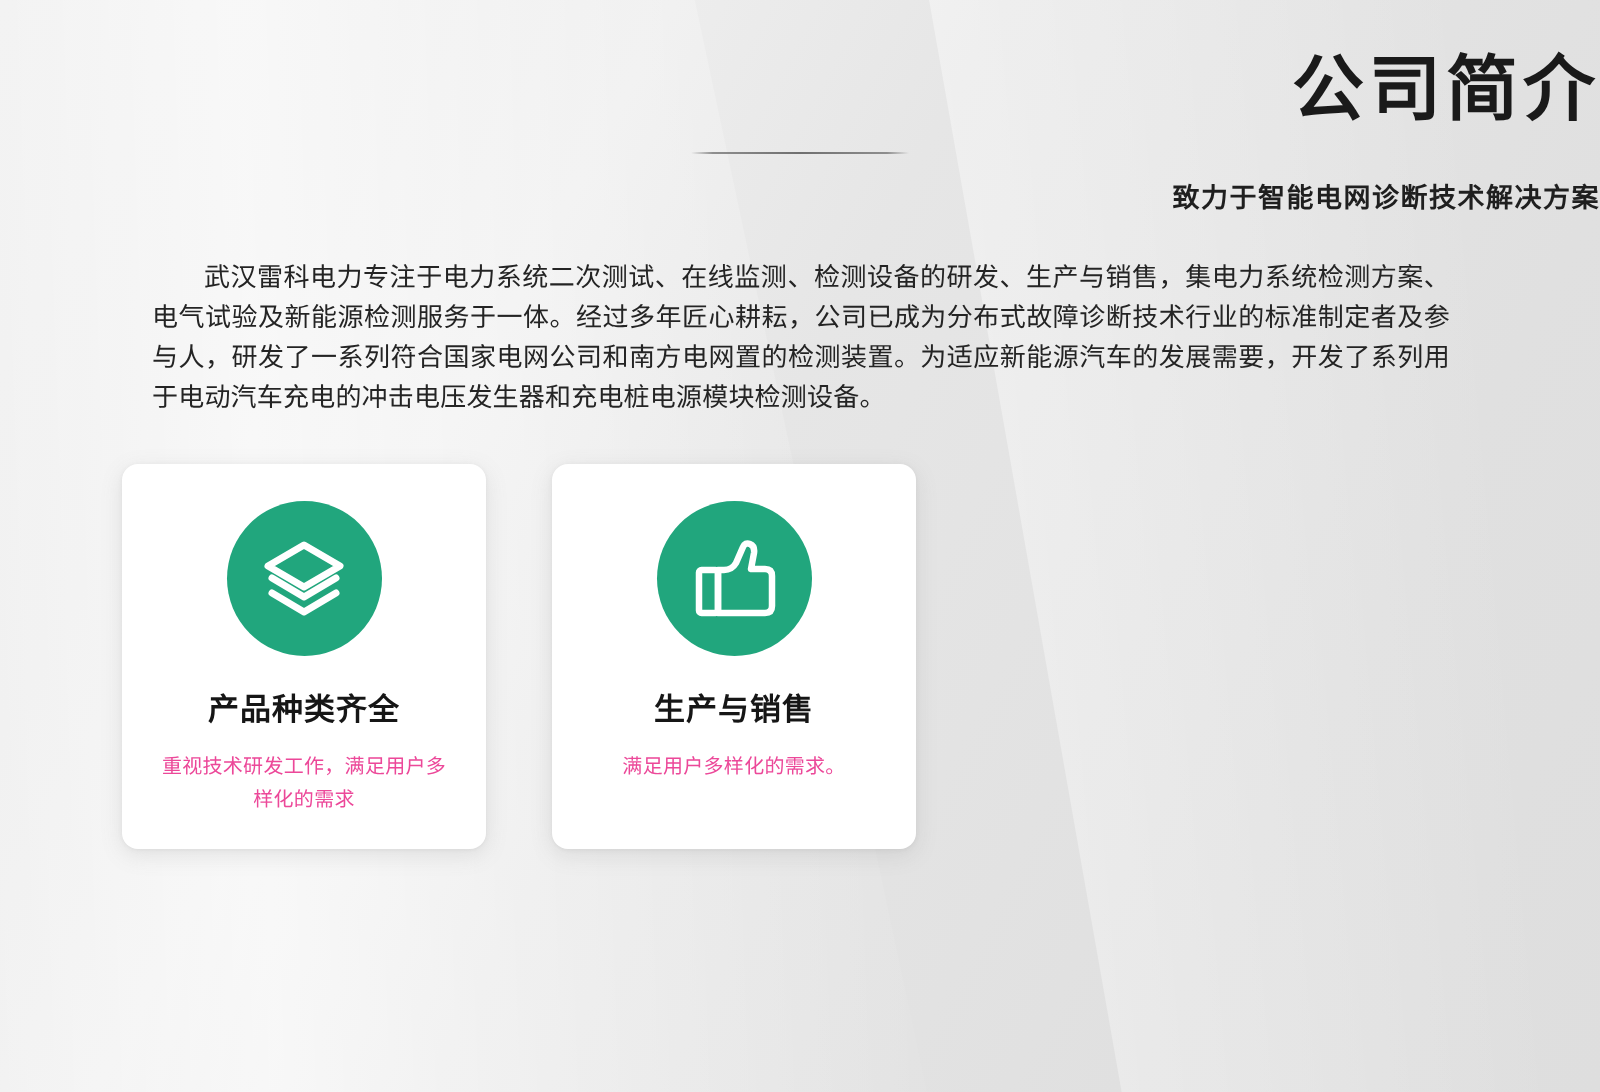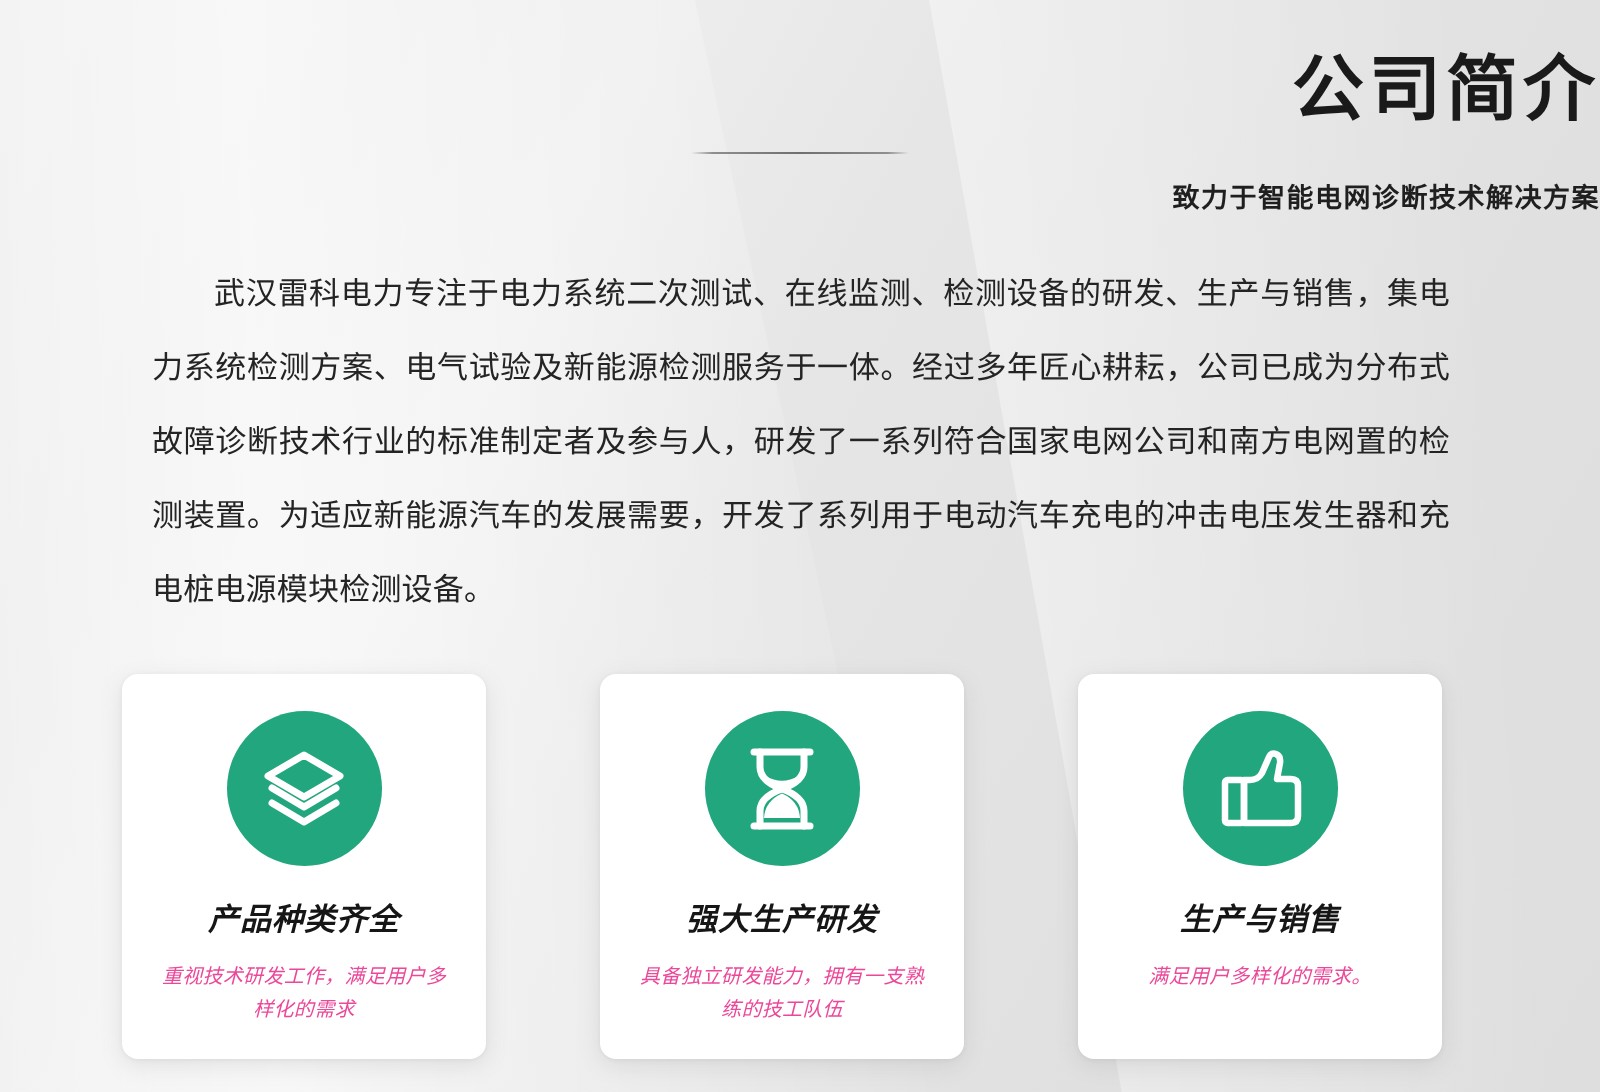--- a/index.html
+++ b/index.html
@@ -81,37 +81,36 @@
     font-size: 27px;
     font-weight: 700;
     letter-spacing: 1.5px;
     color: #1f1f1f;
     padding-left: 22px;
   }
 
   
   .intro {
     margin: 42px 150px 0 152px;
-    font-size: 31px;
-    line-height: 74px;
+    font-size: 26px;
+    line-height: 40px;
     color: #242424;
     text-align: justify;
     text-justify: inter-ideograph;
     text-indent: 2em;
     letter-spacing: .2px;
   }
 
   
   .cards {
     display: flex;
     justify-content: flex-start;
-    gap: 114px;
+    gap: 66px;
     padding-left: 122px;
     margin-top: 47px;
-    font-style: italic;
   }
   .card {
     width: 364px;
     height: 385px;
     background: #ffffff;
     border-radius: 16px;
     box-shadow: 0 6px 22px rgba(120,120,120,.16), 0 1px 4px rgba(120,120,120,.10);
     display: flex;
     flex-direction: column;
     align-items: center;
@@ -172,38 +171,20 @@
                 <polyline points="12,43 44,62 76,43"></polyline>
                 <polyline points="12,58 44,77 76,58"></polyline>
               </g>
             </svg>
           </span>
         </div>
         <div class="card-title">产品种类齐全</div>
         <div class="card-desc">重视技术研发工作，满足用户多样化的需求</div>
       </div>
 
-      <div class="card">
-        <div class="icon-circle">
-          <span>
-            <svg width="84" height="88" viewBox="0 0 84 88" aria-hidden="true">
-              <g fill="none" stroke="#ffffff" stroke-width="7" stroke-linejoin="round" stroke-linecap="round">
-                <line x1="14" y1="7" x2="70" y2="7"></line>
-                <line x1="14" y1="81" x2="70" y2="81"></line>
-                <path d="M20 7 L20 22 Q20 36 42 44 Q64 36 64 22 L64 7"></path>
-                <path d="M20 81 L20 66 Q20 52 42 44 Q64 52 64 66 L64 81"></path>
-              </g>
-              <path d="M25.5 31 Q42 40.5 58.5 31 Q55 40 42 44 Q29 40 25.5 31 Z" fill="#ffffff"></path>
-              <path d="M24 73 Q25 56 42 48.5 Q59 56 60 73 Z" fill="#ffffff"></path>
-            </svg>
-          </span>
-        </div>
-        <div class="card-title">强大生产研发</div>
-        <div class="card-desc">具备独立研发能力，拥有一支熟练的技工队伍</div>
-      </div>
 
       <div class="card">
         <div class="icon-circle">
           <span>
             <svg width="92" height="90" viewBox="0 0 92 90" aria-hidden="true">
               <g fill="none" stroke="#ffffff" stroke-width="6.5" stroke-linejoin="round" stroke-linecap="round">
                 <path d="M30 36 L36 36 Q44 36 48 29 L55 13 Q57 8 62 10 Q67 12 66 19 L63 35 L77 35 Q84 35 84 42 L84 72 Q84 79 77 79 L30 79 Z"></path>
                 <rect x="11" y="36" width="19" height="43" rx="2.5"></rect>
               </g>
             </svg>

